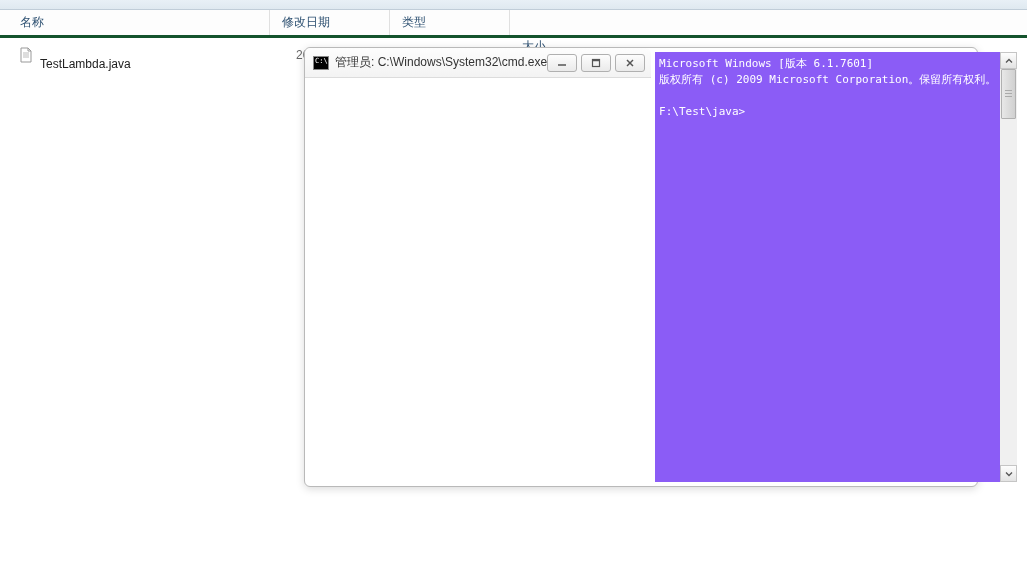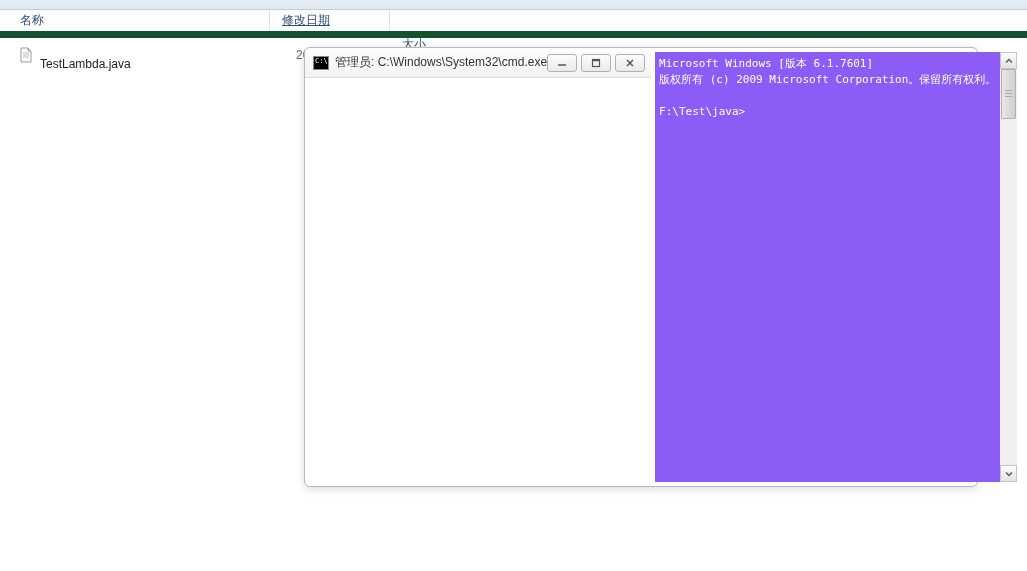--- a/index.html
+++ b/index.html
@@ -19,33 +19,33 @@
     .top-bar {
       height: 10px;
       background: linear-gradient(to bottom, #e8f0f6, #dfe9f0);
       border-bottom: 1px solid #c0cdd8;
     }
     .column-headers {
       display: flex;
       align-items: center;
       height: 28px;
       background: #fdfdfd;
-      border-bottom: 7px solid #14532d;
+      border-bottom: 3px solid #14532d;
       color: #2d5071;
       font-size: 12px;
     }
     .col {
       padding: 0 12px;
       height: 100%;
       display: flex;
       align-items: center;
       border-right: 1px solid #e0e0e0;
     }
     .col.name { width: 270px; padding-left: 20px; }
-    .col.date { width: 120px; text-decoration: underline; }
+    .col.date { width: 120px; }
     .col.type { width: 120px; }
     .col.size { width: 120px; border-right: none; margin-top: 48px; }
     
     .file-list {
       padding-top: 6px;
     }
     .file-row {
       display: flex;
       align-items: center;
       height: 22px;
@@ -189,20 +189,21 @@
     }
   </style>
 </head>
 <body>
 
 <div class="top-bar"></div>
 
 <div class="column-headers">
   <div class="col name">名称</div>
   <div class="col date">修改日期</div>
+  <div class="col type">类型</div>
   <div class="col size">大小</div>
 </div>
 
 <div class="file-list">
   <div class="file-row">
     <span class="file-icon">
       <svg viewBox="0 0 16 16">
         <path d="M3 1 h7 l3 3 v11 h-10 z" fill="#fff" stroke="#999" stroke-width="1"></path>
         <path d="M10 1 v3 h3" fill="none" stroke="#999" stroke-width="1"></path>
         <line x1="5" y1="6" x2="11" y2="6" stroke="#bbb" stroke-width="1"></line>

